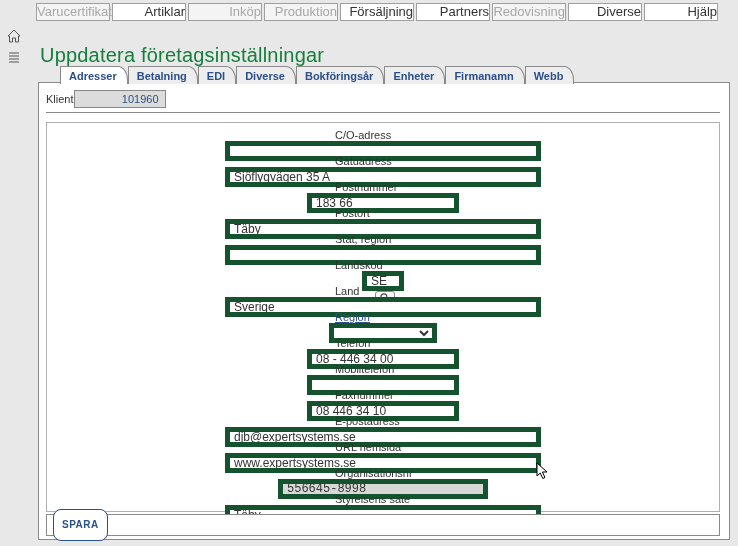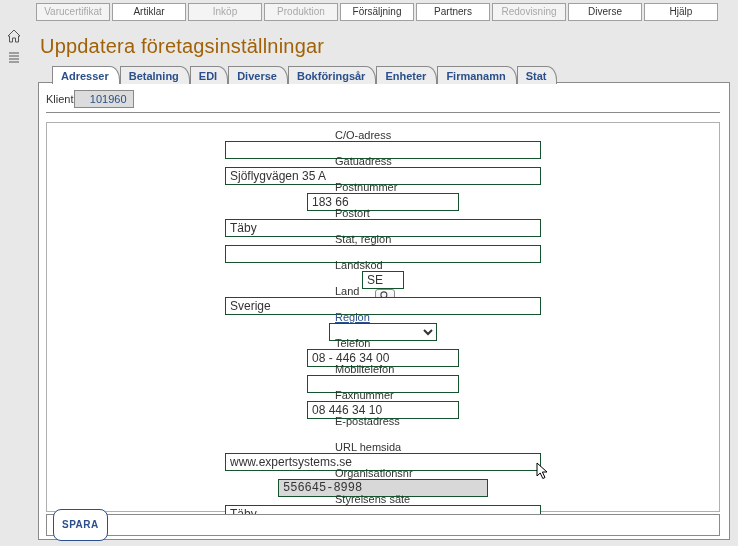--- a/index.html
+++ b/index.html
@@ -22,24 +22,24 @@
     gap: 2px;
     padding: 3px 0 3px 36px;
     background: #e8e8e8;
   }
   .main-menu-item {
     width: 74px;
     height: 18px;
     line-height: 16px;
     border: 1px solid #a0a0a0;
     background: #fff;
-    text-align: center;
-    color: #333;
-    cursor: pointer;
-    font-size: 10px;
+    text-align: right;
+    color: #333;
+    cursor: pointer;
+    font-size: 13px;
   }
   .main-menu-item.disabled {
     color: #a8a8a8;
     background: #f4f4f4;
     cursor: default;
   }
 
   
   .left-icons {
     position: absolute;
@@ -51,31 +51,31 @@
     gap: 6px;
   }
   .left-icons svg { display: block; }
   .left-icons .icon {
     width: 16px; height: 16px;
   }
 
   .page-title {
     position: absolute;
     left: 40px;
-    top: 35px;
+    top: 44px;
     font-size: 20px;
-    color: #a16207;
+    color: #15803d;
     font-weight: normal;
     letter-spacing: 0.2px;
   }
 
   
   .tab-row {
     position: absolute;
-    left: 52px;
+    left: 60px;
     top: 64px;
     display: flex;
     align-items: flex-end;
     height: 20px;
   }
   .tab {
     position: relative;
     height: 18px;
     line-height: 18px;
     padding: 0 10px 0 8px;
@@ -113,21 +113,21 @@
     position: absolute;
     left: 46px;
     top: 90px;
     display: flex;
     align-items: center;
     gap: 0;
     font-size: 11px;
   }
   .klient-value {
     display: inline-block;
-    width: 60px;
+    width: 92px;
     height: 18px;
     line-height: 16px;
     border: 1px solid #888;
     background: #dcdcdc;
     color: #295184;
     text-align: right;
     padding-right: 6px;
     font-weight: normal;
   }
   .klient-divider {
@@ -160,21 +160,21 @@
     color: #333;
     font-size: 11px;
   }
   .form-label.link {
     color: #2a4f8a;
     text-decoration: underline;
     cursor: pointer;
   }
   .field {
     height: 20px;
-    border: 1px solid #14532d;
+    border: 5px solid #14532d;
     background: #fff;
     padding: 1px 4px;
     font-size: 12px;
     color: #333;
     outline: none;
   }
   .field.readonly {
     background: #d8d8d8;
     color: #333;
     font-family: Liberation Mono, monospace;
@@ -276,21 +276,21 @@
   <div class="page-title">Uppdatera företagsinställningar</div>
 
   <div class="tab-row">
     <div class="tab active">Adresser</div>
     <div class="tab">Betalning</div>
     <div class="tab">EDI</div>
     <div class="tab">Diverse</div>
     <div class="tab">Bokföringsår</div>
     <div class="tab">Enheter</div>
     <div class="tab">Firmanamn</div>
-    <div class="tab">Stat</div>
+    <div class="tab">Webb</div>
   </div>
 
   <div class="tab-panel-border"></div>
 
   <div class="klient-row">
     <span>Klient</span>
     <span class="klient-value">101960</span>
   </div>
   <div class="klient-divider"></div>
 
@@ -344,20 +344,21 @@
     <div class="form-row">
       <div class="form-label">Mobiltelefon</div>
       <input class="field w-m" type="text" value="" style="">
     </div>
     <div class="form-row">
       <div class="form-label">Faxnummer</div>
       <input class="field w-m" type="text" value="08 446 34 10" style="">
     </div>
     <div class="form-row">
       <div class="form-label">E-postadress</div>
+      <input class="field w-xl" type="text" value="djb@expertsystems.se" style="">
     </div>
     <div class="form-row">
       <div class="form-label">URL hemsida</div>
       <input class="field w-xl" type="text" value="www.expertsystems.se" style="">
     </div>
     <div class="form-row">
       <div class="form-label">Organisationsnr</div>
       <input class="field readonly w-org" type="text" readonly="" value="556645-8998" style="">
     </div>
     <div class="form-row">

